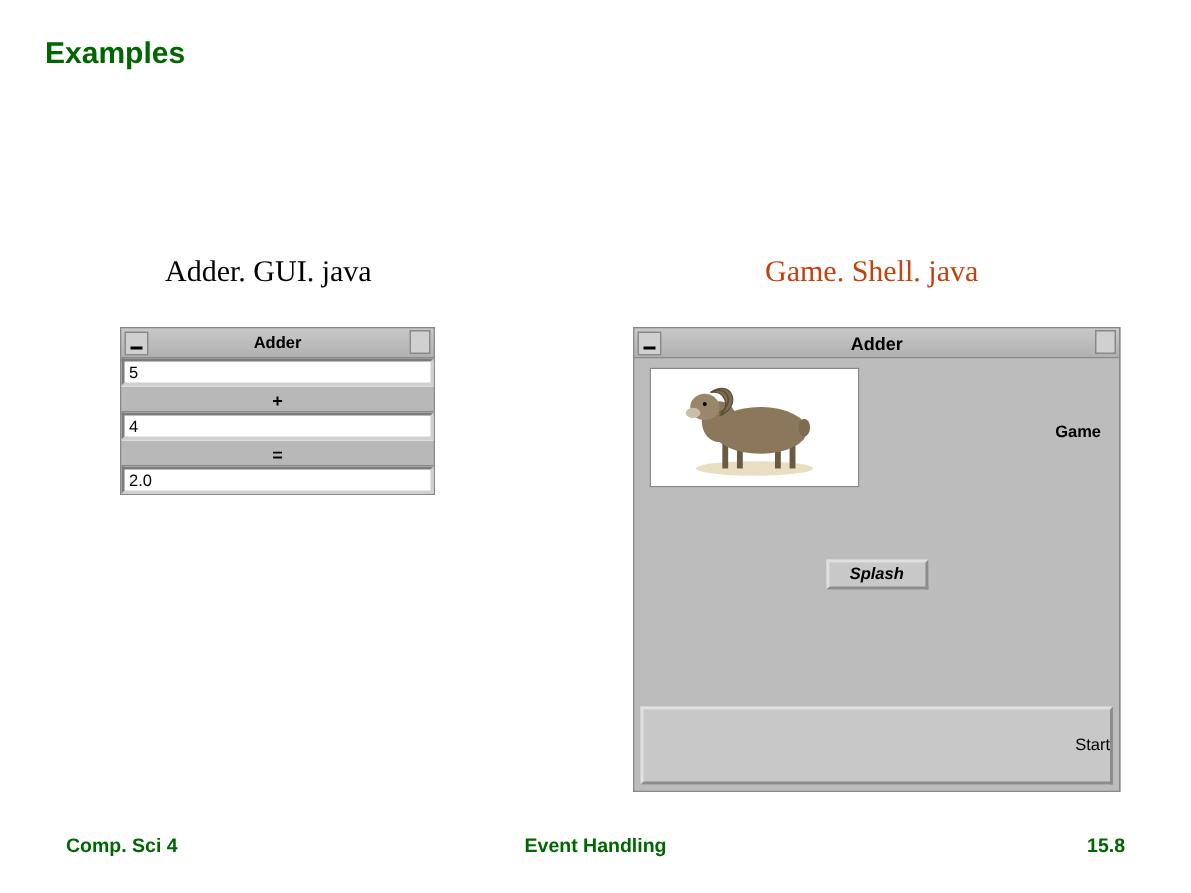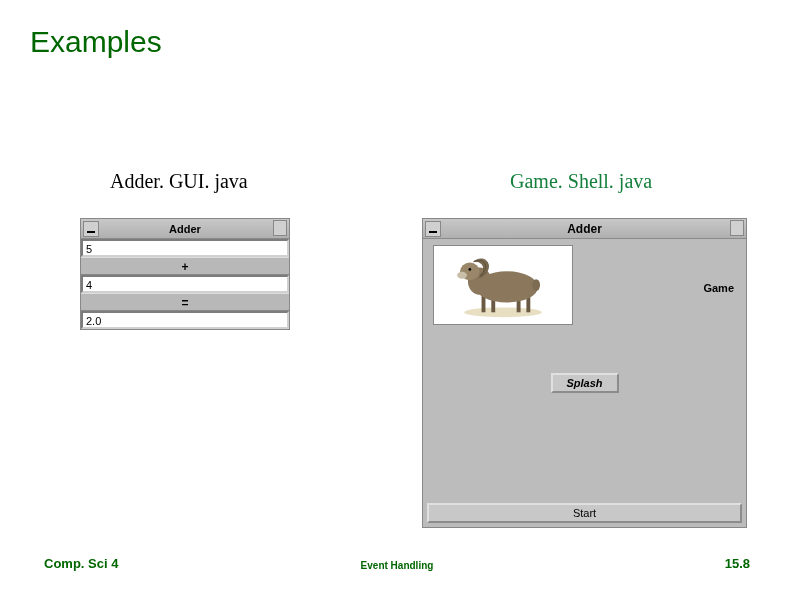--- a/index.html
+++ b/index.html
@@ -8,40 +8,40 @@
       height: 595px;
       background: #fff;
       font-family: Arial, Helvetica, sans-serif;
       position: relative;
       overflow: hidden;
     }
     .slide-title {
       position: absolute;
       left: 30px;
       top: 25px;
-      font-size: 30px;
-      font-weight: normal;
+      font-size: 20px;
+      font-weight: bold;
       color: #006600;
       font-family: "Arial Black", Arial, sans-serif;
     }
     .label-left {
       position: absolute;
       left: 110px;
       top: 170px;
       font-size: 20px;
       color: #000;
       font-family: "Times New Roman", serif;
       text-align: right;
     }
     .label-right {
       position: absolute;
       left: 510px;
       top: 170px;
       font-size: 20px;
-      color: #15803d;
+      color: #c2410c;
       font-family: "Times New Roman", serif;
     }
     
     .adder-app {
       position: absolute;
       left: 80px;
       top: 218px;
       width: 210px;
       border: 1px solid #888;
       background: #b8b8b8;
@@ -183,39 +183,39 @@
       display: flex;
       background: #bcbcbc;
       padding: 4px;
       gap: 4px;
     }
     .bottom-btn {
       flex: 1;
       background: #c8c8c8;
       border: 2px outset #e0e0e0;
       font-size: 11px;
-      padding: 2px 0;
-      text-align: center;
+      padding: 18px 0;
+      text-align: right;
       margin-top: 20px;
     }
     
     .footer-left {
       position: absolute;
       left: 44px;
       bottom: 24px;
       font-size: 13px;
       font-weight: bold;
       color: #006600;
     }
     .footer-center {
       position: absolute;
       left: 0; right:0;
       bottom: 24px;
       text-align: center;
-      font-size: 10px;
+      font-size: 13px;
       font-weight: bold;
       color: #006600;
     }
     .footer-right {
       position: absolute;
       right: 44px;
       bottom: 24px;
       font-size: 13px;
       font-weight: bold;
       color: #006600;

